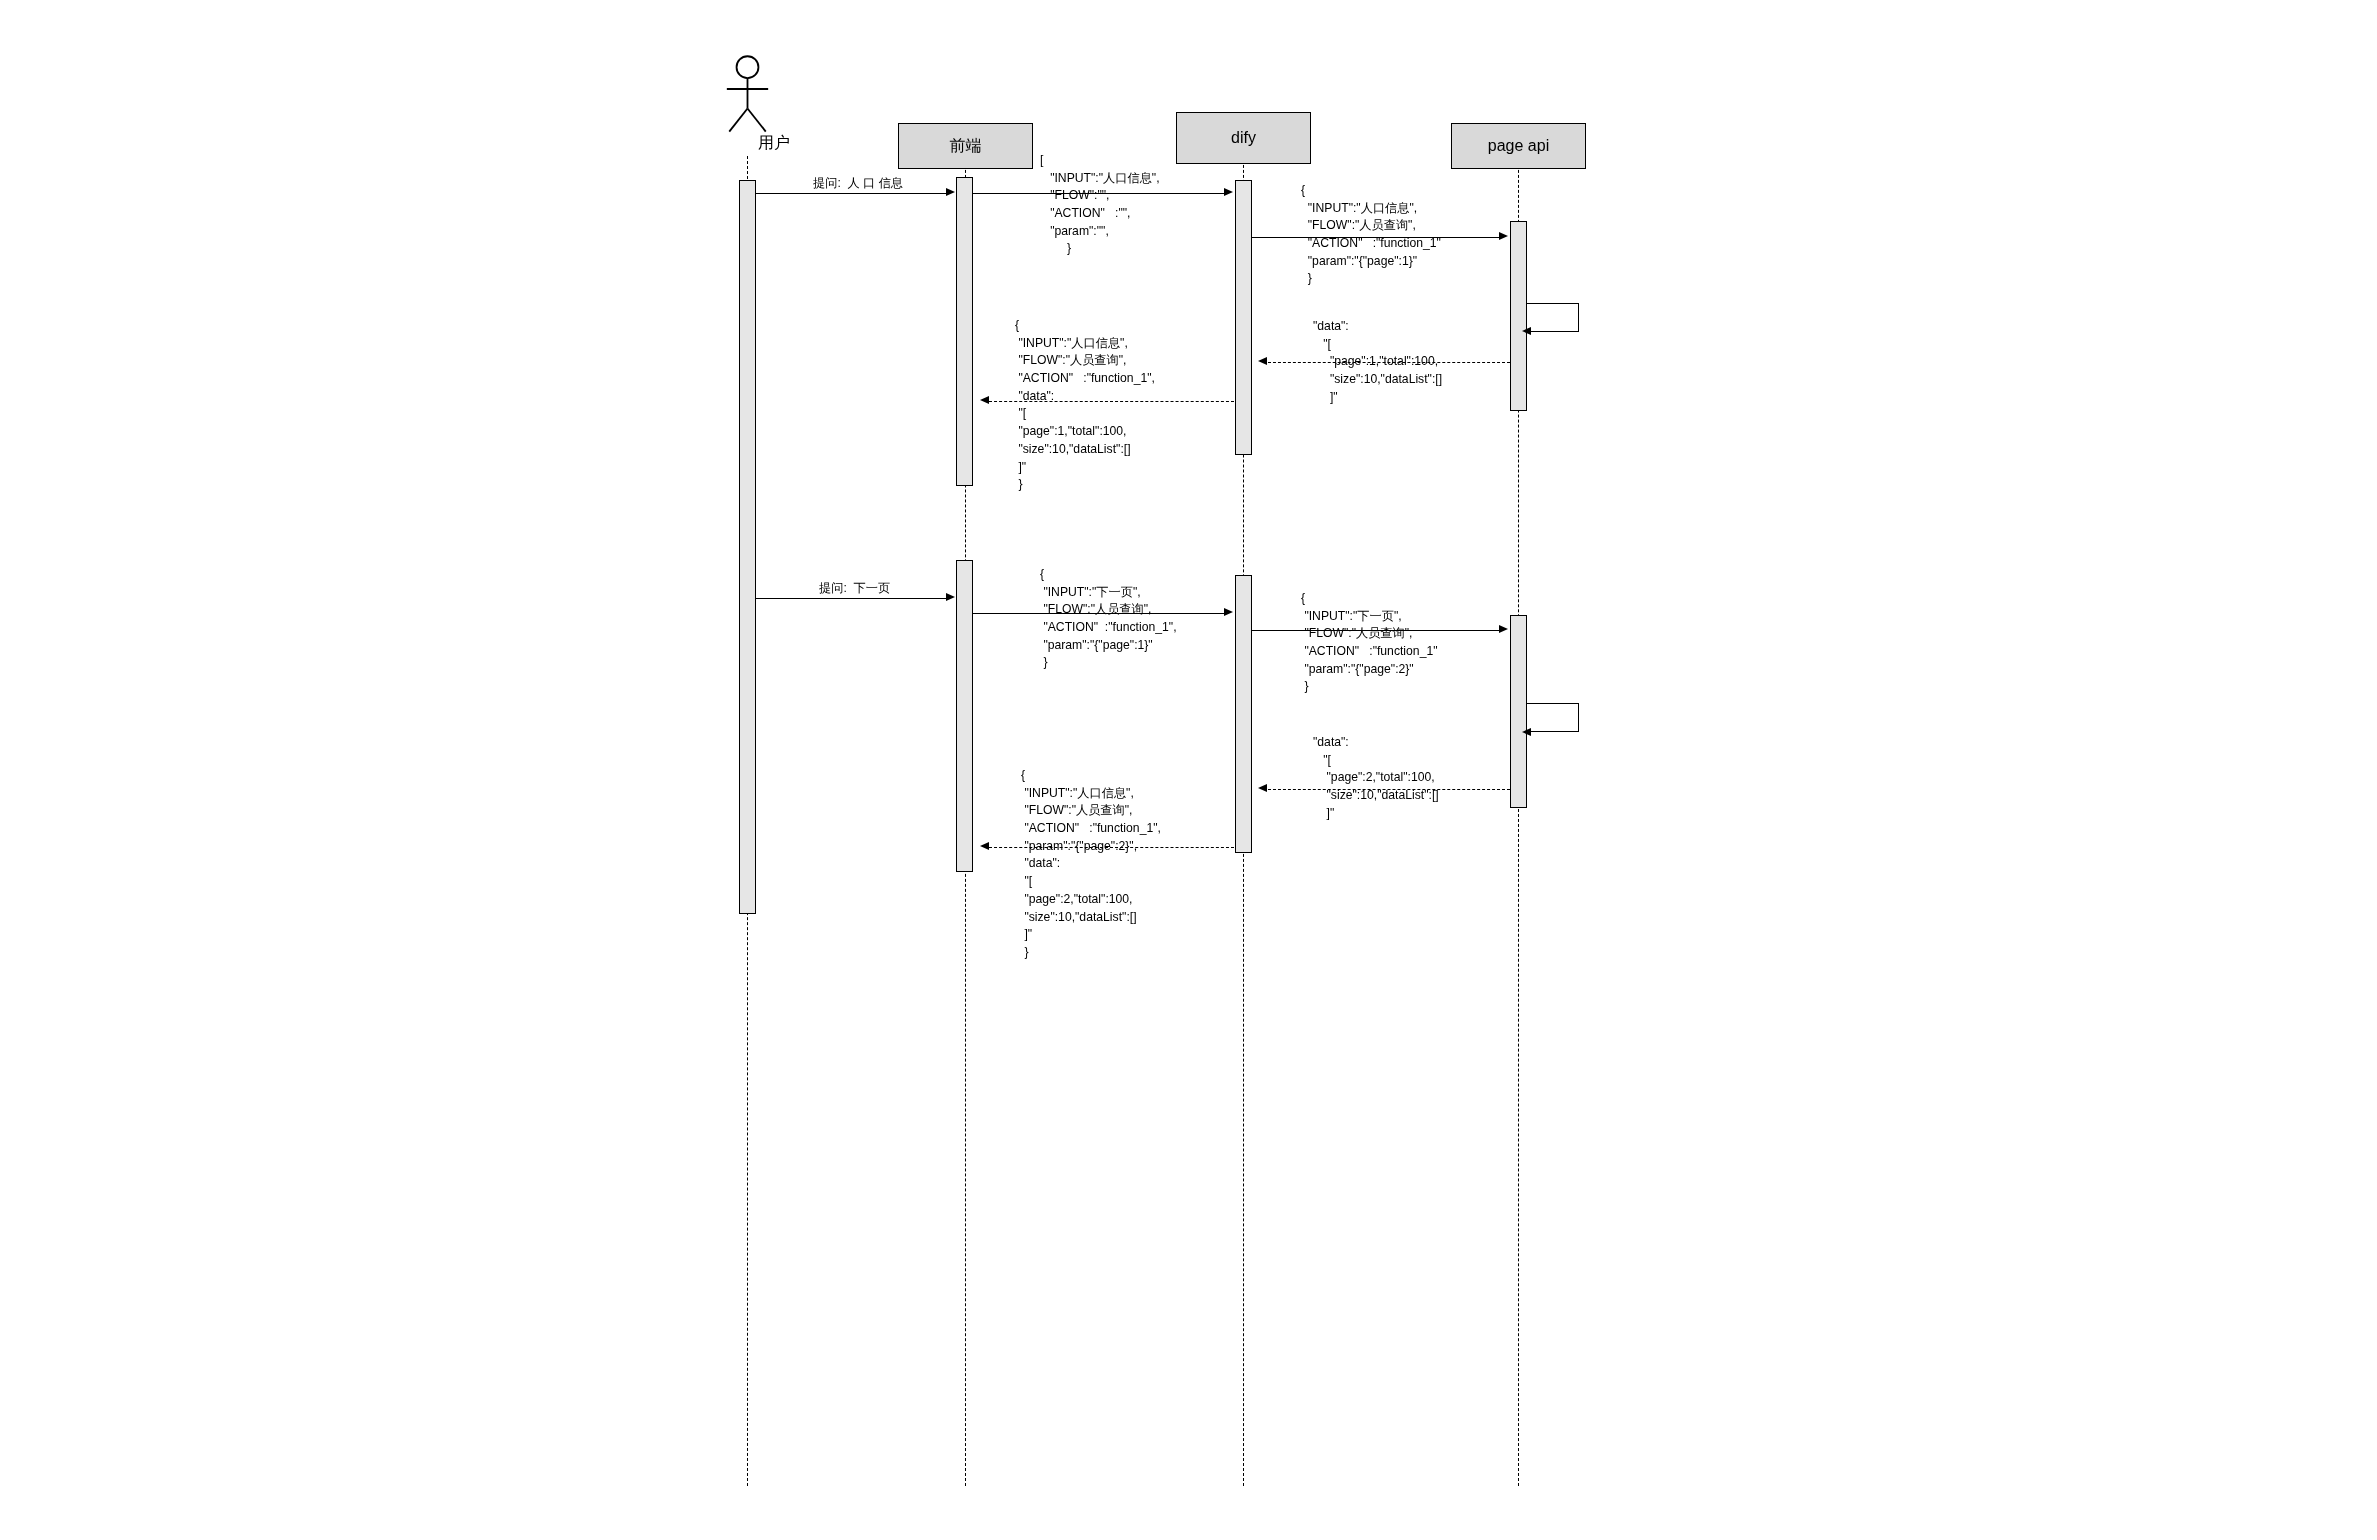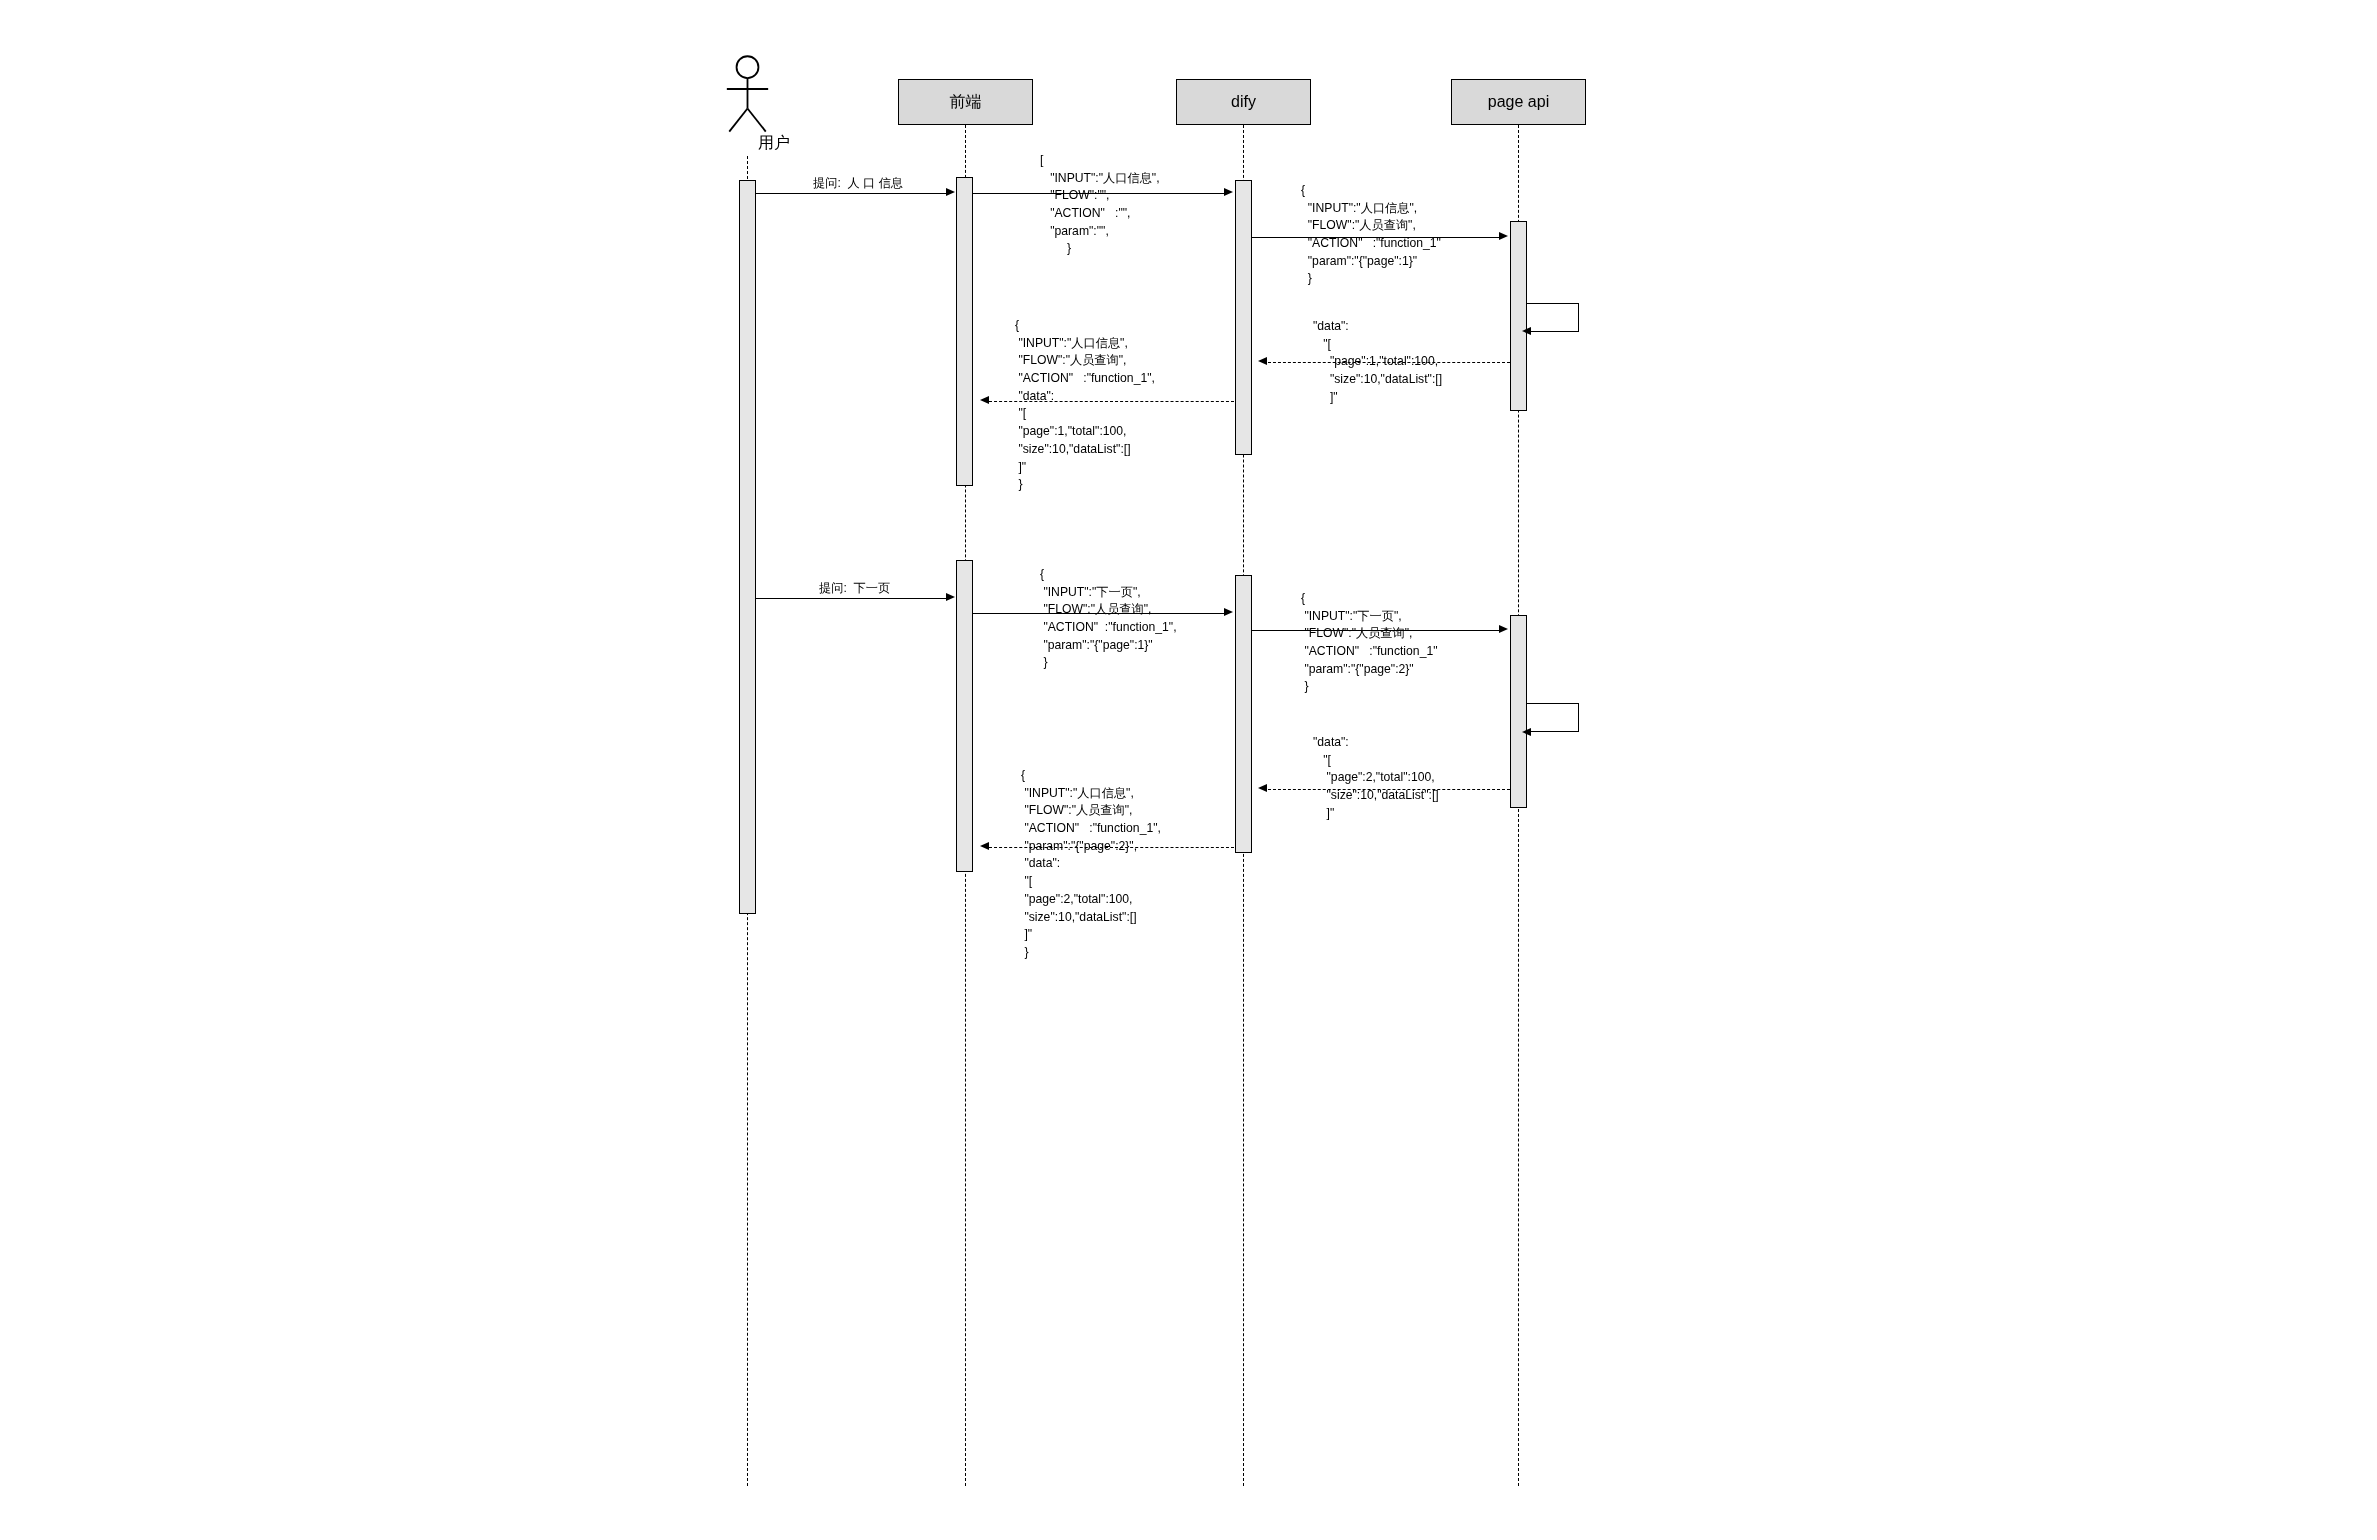--- a/index.html
+++ b/index.html
@@ -25,20 +25,21 @@
   .participant-box {
     position: absolute;
     background: #d9d9d9;
     border: 1.2px solid #000000;
     display: flex;
     align-items: center;
     justify-content: center;
     font-size: 16px;
     color: #000000;
     box-sizing: border-box;
+    margin-top: 44px;
   }
   .actor {
     position: absolute;
   }
   .actor-label {
     position: absolute;
     font-size: 16px;
     color: #000000;
     text-align: center;
     white-space: nowrap;
@@ -108,21 +109,21 @@
       <line x1="14" y1="56" x2="82" y2="56" stroke="#000" stroke-width="3"></line>
       <line x1="48" y1="88" x2="18" y2="126" stroke="#000" stroke-width="3"></line>
       <line x1="48" y1="88" x2="78" y2="126" stroke="#000" stroke-width="3"></line>
     </svg>
   </div>
   <div class="actor-label" style="left:704px; top:133px; width:86px;text-align:right;">用户</div>
 
   <div class="participant-box" style="left:898px; top:79px; width:135px; height:46px;">
     <span>前端</span>
   </div>
-  <div class="participant-box" style="left:1176px; top:79px; width:135px; height:46px;">
+  <div class="participant-box" style="left:1176px; top:68px; width:135px; height:52px;">
     <span>dify</span>
   </div>
   <div class="participant-box" style="left:1451px; top:79px; width:135px; height:46px;">
     <span>page api</span>
   </div>
 
   <div class="activation" style="left:739px; top:180px; width:17px; height:734px;"></div>
 
   <div class="activation" style="left:956px; top:177px; width:17px; height:309px;"></div>
   <div class="activation" style="left:956px; top:560px; width:17px; height:312px;"></div>

